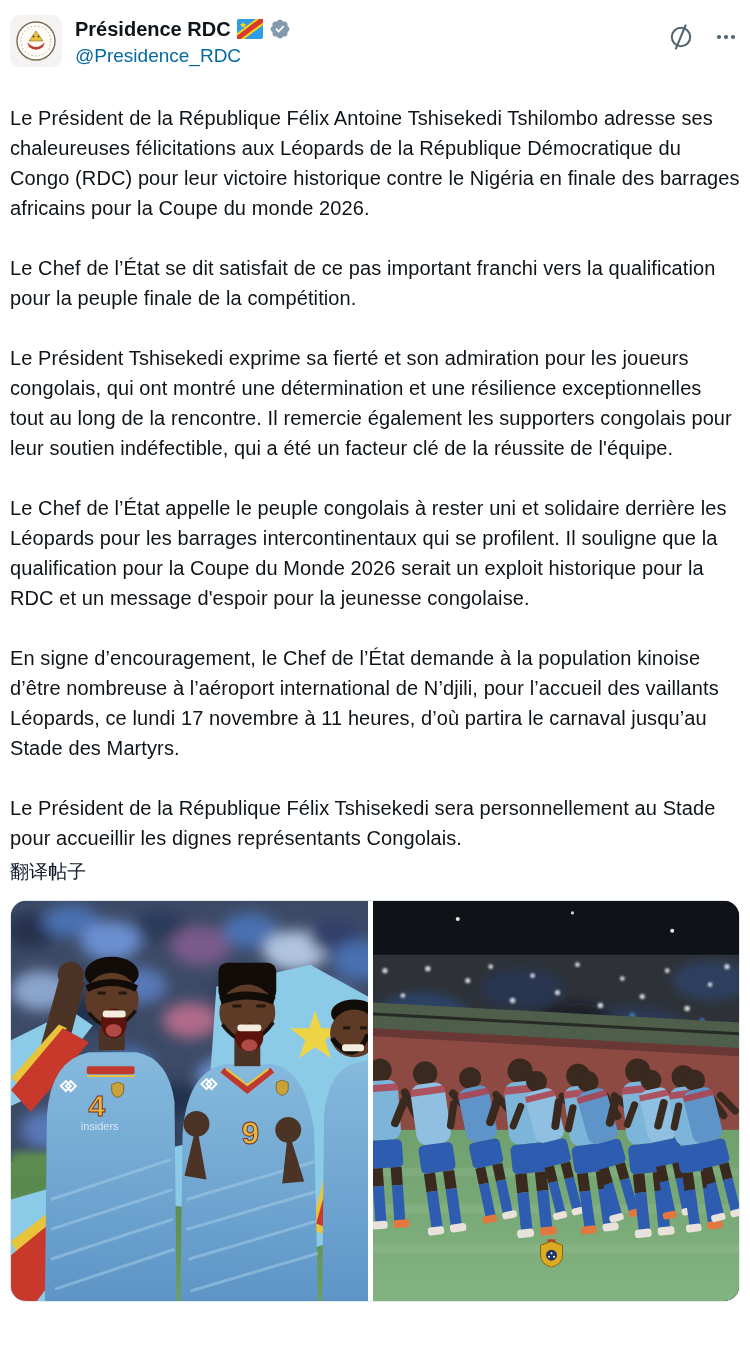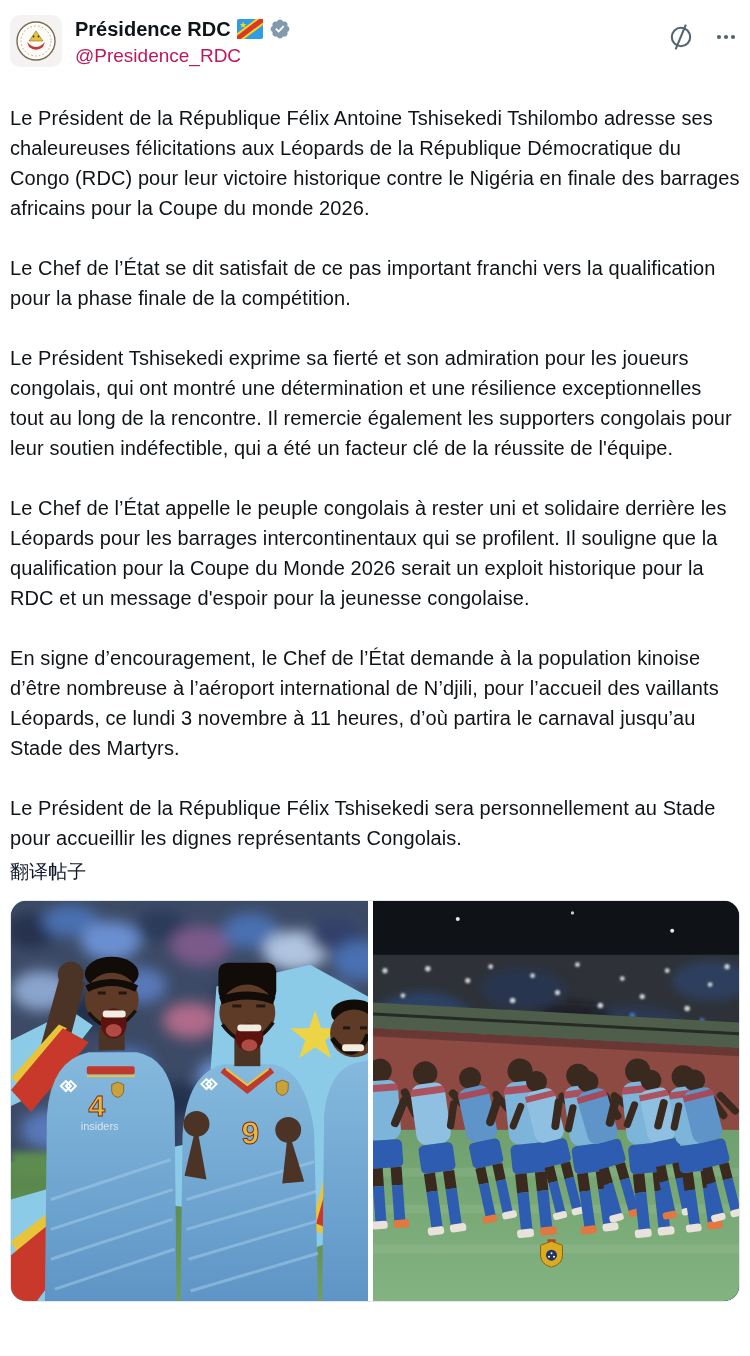--- a/index.html
+++ b/index.html
@@ -15,21 +15,21 @@
   .post-header { display:flex; align-items:flex-start; padding-top:15px; }
   .avatar {
     width:52px; height:52px; border-radius:10px; background:#f4f3f1;
     display:flex; align-items:center; justify-content:center; flex:0 0 auto;
     cursor:pointer;
   }
   .author-block { margin-left:13px; flex:1 1 auto; min-width:0; }
   .name-row { display:flex; align-items:center; gap:6px; height:28px; }
   .display-name { font-size:20px; font-weight:700; color:#0f1419; line-height:26px; white-space:nowrap; }
   .flag-chip { display:inline-flex; }
-  .handle { font-size:19px; color:#be185d; line-height:24px; margin-top:1px; }
+  .handle { font-size:19px; color:#0369a1; line-height:24px; margin-top:1px; }
   .header-actions { display:flex; align-items:center; gap:16px; padding-top:7px; }
   .icon-btn { background:none; border:none; padding:2px; cursor:pointer; display:flex; }
 
   
   .post-text { margin-top:35px; font-size:20px; line-height:30px; color:#0f1419; letter-spacing:0.1px; }
   .post-text p { margin:0 0 30px 0; }
   .post-text p.last { margin-bottom:3px; }
   .translate-link { font-size:19px; line-height:24px; color:#0f172a; text-decoration:none; cursor:pointer; display:inline-block; }
 
   
@@ -89,24 +89,24 @@
           <circle cx="5" cy="12" r="2.1" fill="#536471"></circle>
           <circle cx="12" cy="12" r="2.1" fill="#536471"></circle>
           <circle cx="19" cy="12" r="2.1" fill="#536471"></circle>
         </svg>
       </button>
     </div>
   </div>
 
   <div class="post-text">
     <p>Le Président de la République Félix Antoine Tshisekedi Tshilombo adresse ses chaleureuses félicitations aux Léopards de la République Démocratique du Congo (RDC) pour leur victoire historique contre le Nigéria en finale des barrages africains pour la Coupe du monde 2026.</p>
-    <p>Le Chef de l’État se dit satisfait de ce pas important franchi vers la qualification pour la phase finale de la compétition.</p>
+    <p>Le Chef de l’État se dit satisfait de ce pas important franchi vers la qualification pour la peuple finale de la compétition.</p>
     <p>Le Président Tshisekedi exprime sa fierté et son admiration pour les joueurs congolais, qui ont montré une détermination et une résilience exceptionnelles tout au long de la rencontre. Il remercie également les supporters congolais pour leur soutien indéfectible, qui a été un facteur clé de la réussite de l'équipe.</p>
     <p>Le Chef de l’État appelle le peuple congolais à rester uni et solidaire derrière les Léopards pour les barrages intercontinentaux qui se profilent. Il souligne que la qualification pour la Coupe du Monde 2026 serait un exploit historique pour la RDC et un message d'espoir pour la jeunesse congolaise.</p>
-    <p>En signe d’encouragement, le Chef de l’État demande à la population kinoise d’être nombreuse à l’aéroport international de N’djili, pour l’accueil des vaillants Léopards, ce lundi 3 novembre à 11 heures,  d’où partira le carnaval jusqu’au Stade des Martyrs.</p>
+    <p>En signe d’encouragement, le Chef de l’État demande à la population kinoise d’être nombreuse à l’aéroport international de N’djili, pour l’accueil des vaillants Léopards, ce lundi 17 novembre à 11 heures,  d’où partira le carnaval jusqu’au Stade des Martyrs.</p>
     <p class="last">Le Président de la République Félix Tshisekedi sera personnellement au Stade pour accueillir les dignes représentants Congolais.</p>
     <a class="translate-link">翻译帖子</a>
   </div>
 
   <div class="media-grid">
 
     <div class="photo">
       <svg viewBox="0 0 358 402" preserveAspectRatio="none">
         <defs>
           <filter id="b7" x="-30%" y="-30%" width="160%" height="160%">

